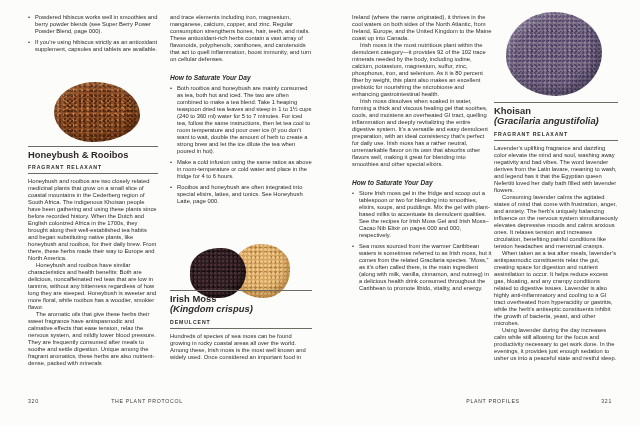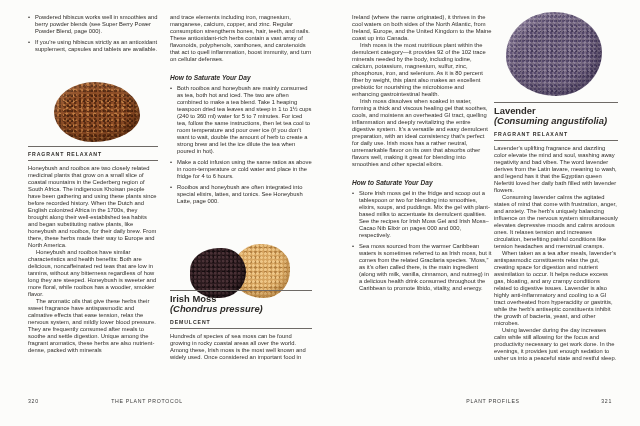--- a/index.html
+++ b/index.html
@@ -79,58 +79,59 @@
     <div class="pile pile-lavender"></div>
   </div>
 
   <div class="col" id="col1">
     <div class="abs" style="top:0;">
       <div class="bullet">Powdered hibiscus works well in smoothies and berry powder blends (see Super Berry Power Powder Blend, page 000).</div>
       <div class="bullet">If you’re using hibiscus strictly as an antioxidant supplement, capsules and tablets are available.</div>
     </div>
     <div class="abs" style="top:132px;">
       <div class="rule"></div>
+      <h2 class="plant-title">Honeybush &amp; Rooibos</h2>
       <div class="category">FRAGRANT RELAXANT</div>
       <div class="rule rule-under"></div>
       <p class="body">Honeybush and rooibos are two closely related medicinal plants that grow on a small slice of coastal mountains in the Cederberg region of South Africa. The indigenous Khoisan people have been gathering and using these plants since before recorded history. When the Dutch and English colonized Africa in the 1700s, they brought along their well-established tea habits and began substituting native plants, like honeybush and rooibos, for their daily brew. From there, these herbs made their way to Europe and North America.</p>
       <p class="body indent">Honeybush and rooibos have similar characteristics and health benefits: Both are delicious, noncaffeinated red teas that are low in tannins, without any bitterness regardless of how long they are steeped. Honeybush is sweeter and more floral, while rooibos has a woodier, smokier flavor.</p>
       <p class="body indent">The aromatic oils that give these herbs their sweet fragrance have antispasmodic and calmative effects that ease tension, relax the nervous system, and mildly lower blood pressure. They are frequently consumed after meals to soothe and settle digestion. Unique among the fragrant aromatics, these herbs are also nutrient-dense, packed with minerals</p>
     </div>
   </div>
 
   <div class="col" id="col2">
     <p class="body">and trace elements including iron, magnesium, manganese, calcium, copper, and zinc. Regular consumption strengthens bones, hair, teeth, and nails. These antioxidant-rich herbs contain a vast array of flavonoids, polyphenols, xanthones, and carotenoids that act to quell inflammation, boost immunity, and turn on cellular defenses.</p>
     <div class="howto">How to Saturate Your Day</div>
     <div class="bullet">Both rooibos and honeybush are mainly consumed as tea, both hot and iced. The two are often combined to make a tea blend. Take 1 heaping teaspoon dried tea leaves and steep in 1 to 1½ cups (240 to 360 ml) water for 5 to 7 minutes. For iced tea, follow the same instructions, then let tea cool to room temperature and pour over ice (if you don’t want to wait, double the amount of herb to create a strong brew and let the ice dilute the tea when poured in hot).</div>
     <div class="bullet">Make a cold infusion using the same ratios as above in room-temperature or cold water and place in the fridge for 4 to 6 hours.</div>
     <div class="bullet">Rooibos and honeybush are often integrated into special elixirs, lattes, and tonics. See Honeybush Latte, page 000.</div>
     <div class="abs" style="top:276px;">
       <div class="rule"></div>
       <h2 class="plant-title">Irish Moss</h2>
-      <div class="plant-latin">(Chondrus pressure)</div>
+      <div class="plant-latin">(Kingdom crispus)</div>
       <div class="category">DEMULCENT</div>
       <div class="rule rule-under"></div>
       <p class="body">Hundreds of species of sea moss can be found growing in rocky coastal areas all over the world. Among these, Irish moss is the most well known and widely used. Once considered an important food in</p>
     </div>
   </div>
 
   <div class="col" id="col3">
     <p class="body">Ireland (where the name originated), it thrives in the cool waters on both sides of the North Atlantic, from Ireland, Europe, and the United Kingdom to the Maine coast up into Canada.</p>
     <p class="body indent">Irish moss is the most nutritious plant within the demulcent category—it provides 92 of the 102 trace minerals needed by the body, including iodine, calcium, potassium, magnesium, sulfur, zinc, phosphorus, iron, and selenium. As it is 80 percent fiber by weight, this plant also makes an excellent prebiotic for nourishing the microbiome and enhancing gastrointestinal health.</p>
     <p class="body indent">Irish moss dissolves when soaked in water, forming a thick and viscous healing gel that soothes, cools, and moistens an overheated GI tract, quelling inflammation and deeply revitalizing the entire digestive system. It’s a versatile and easy demulcent preparation, with an ideal consistency that’s perfect for daily use. Irish moss has a rather neutral, unremarkable flavor on its own that absorbs other flavors well, making it great for blending into smoothies and other special elixirs.</p>
     <div class="howto">How to Saturate Your Day</div>
     <div class="bullet">Store Irish moss gel in the fridge and scoop out a tablespoon or two for blending into smoothies, elixirs, soups, and puddings. Mix the gel with plant-based milks to accentuate its demulcent qualities. See the recipes for Irish Moss Gel and Irish Moss–Cacao Nib Elixir on pages 000 and 000, respectively.</div>
     <div class="bullet">Sea moss sourced from the warmer Caribbean waters is sometimes referred to as Irish moss, but it comes from the related Gracilaria species. “Moss,” as it’s often called there, is the main ingredient (along with milk, vanilla, cinnamon, and nutmeg) in a delicious health drink consumed throughout the Caribbean to promote libido, vitality, and energy.</div>
   </div>
 
   <div class="col" id="col4">
     <div class="abs" style="top:88px;">
       <div class="rule"></div>
-      <h2 class="plant-title">Lavender</h2>
-      <div class="plant-latin">(Consuming angustifolia)</div>
+      <h2 class="plant-title">Khoisan</h2>
+      <div class="plant-latin">(Gracilaria angustifolia)</div>
       <div class="category">FRAGRANT RELAXANT</div>
       <div class="rule rule-under"></div>
       <p class="body">Lavender’s uplifting fragrance and dazzling color elevate the mind and soul, washing away negativity and bad vibes. The word lavender derives from the Latin lavare, meaning to wash, and legend has it that the Egyptian queen Nefertiti loved her daily bath filled with lavender flowers.</p>
       <p class="body indent">Consuming lavender calms the agitated states of mind that come with frustration, anger, and anxiety. The herb’s uniquely balancing influence on the nervous system simultaneously elevates depressive moods and calms anxious ones. It relaxes tension and increases circulation, benefiting painful conditions like tension headaches and menstrual cramps.</p>
       <p class="body indent">When taken as a tea after meals, lavender’s antispasmodic constituents relax the gut, creating space for digestion and nutrient assimilation to occur. It helps reduce excess gas, bloating, and any crampy conditions related to digestive issues. Lavender is also highly anti-inflammatory and cooling to a GI tract overheated from hyperacidity or gastritis, while the herb’s antiseptic constituents inhibit the growth of bacteria, yeast, and other microbes.</p>
       <p class="body indent">Using lavender during the day increases calm while still allowing for the focus and productivity necessary to get work done. In the evenings, it provides just enough sedation to usher us into a peaceful state and restful sleep.</p>
     </div>
   </div>
 
   <div class="footer folio-left">320</div>

